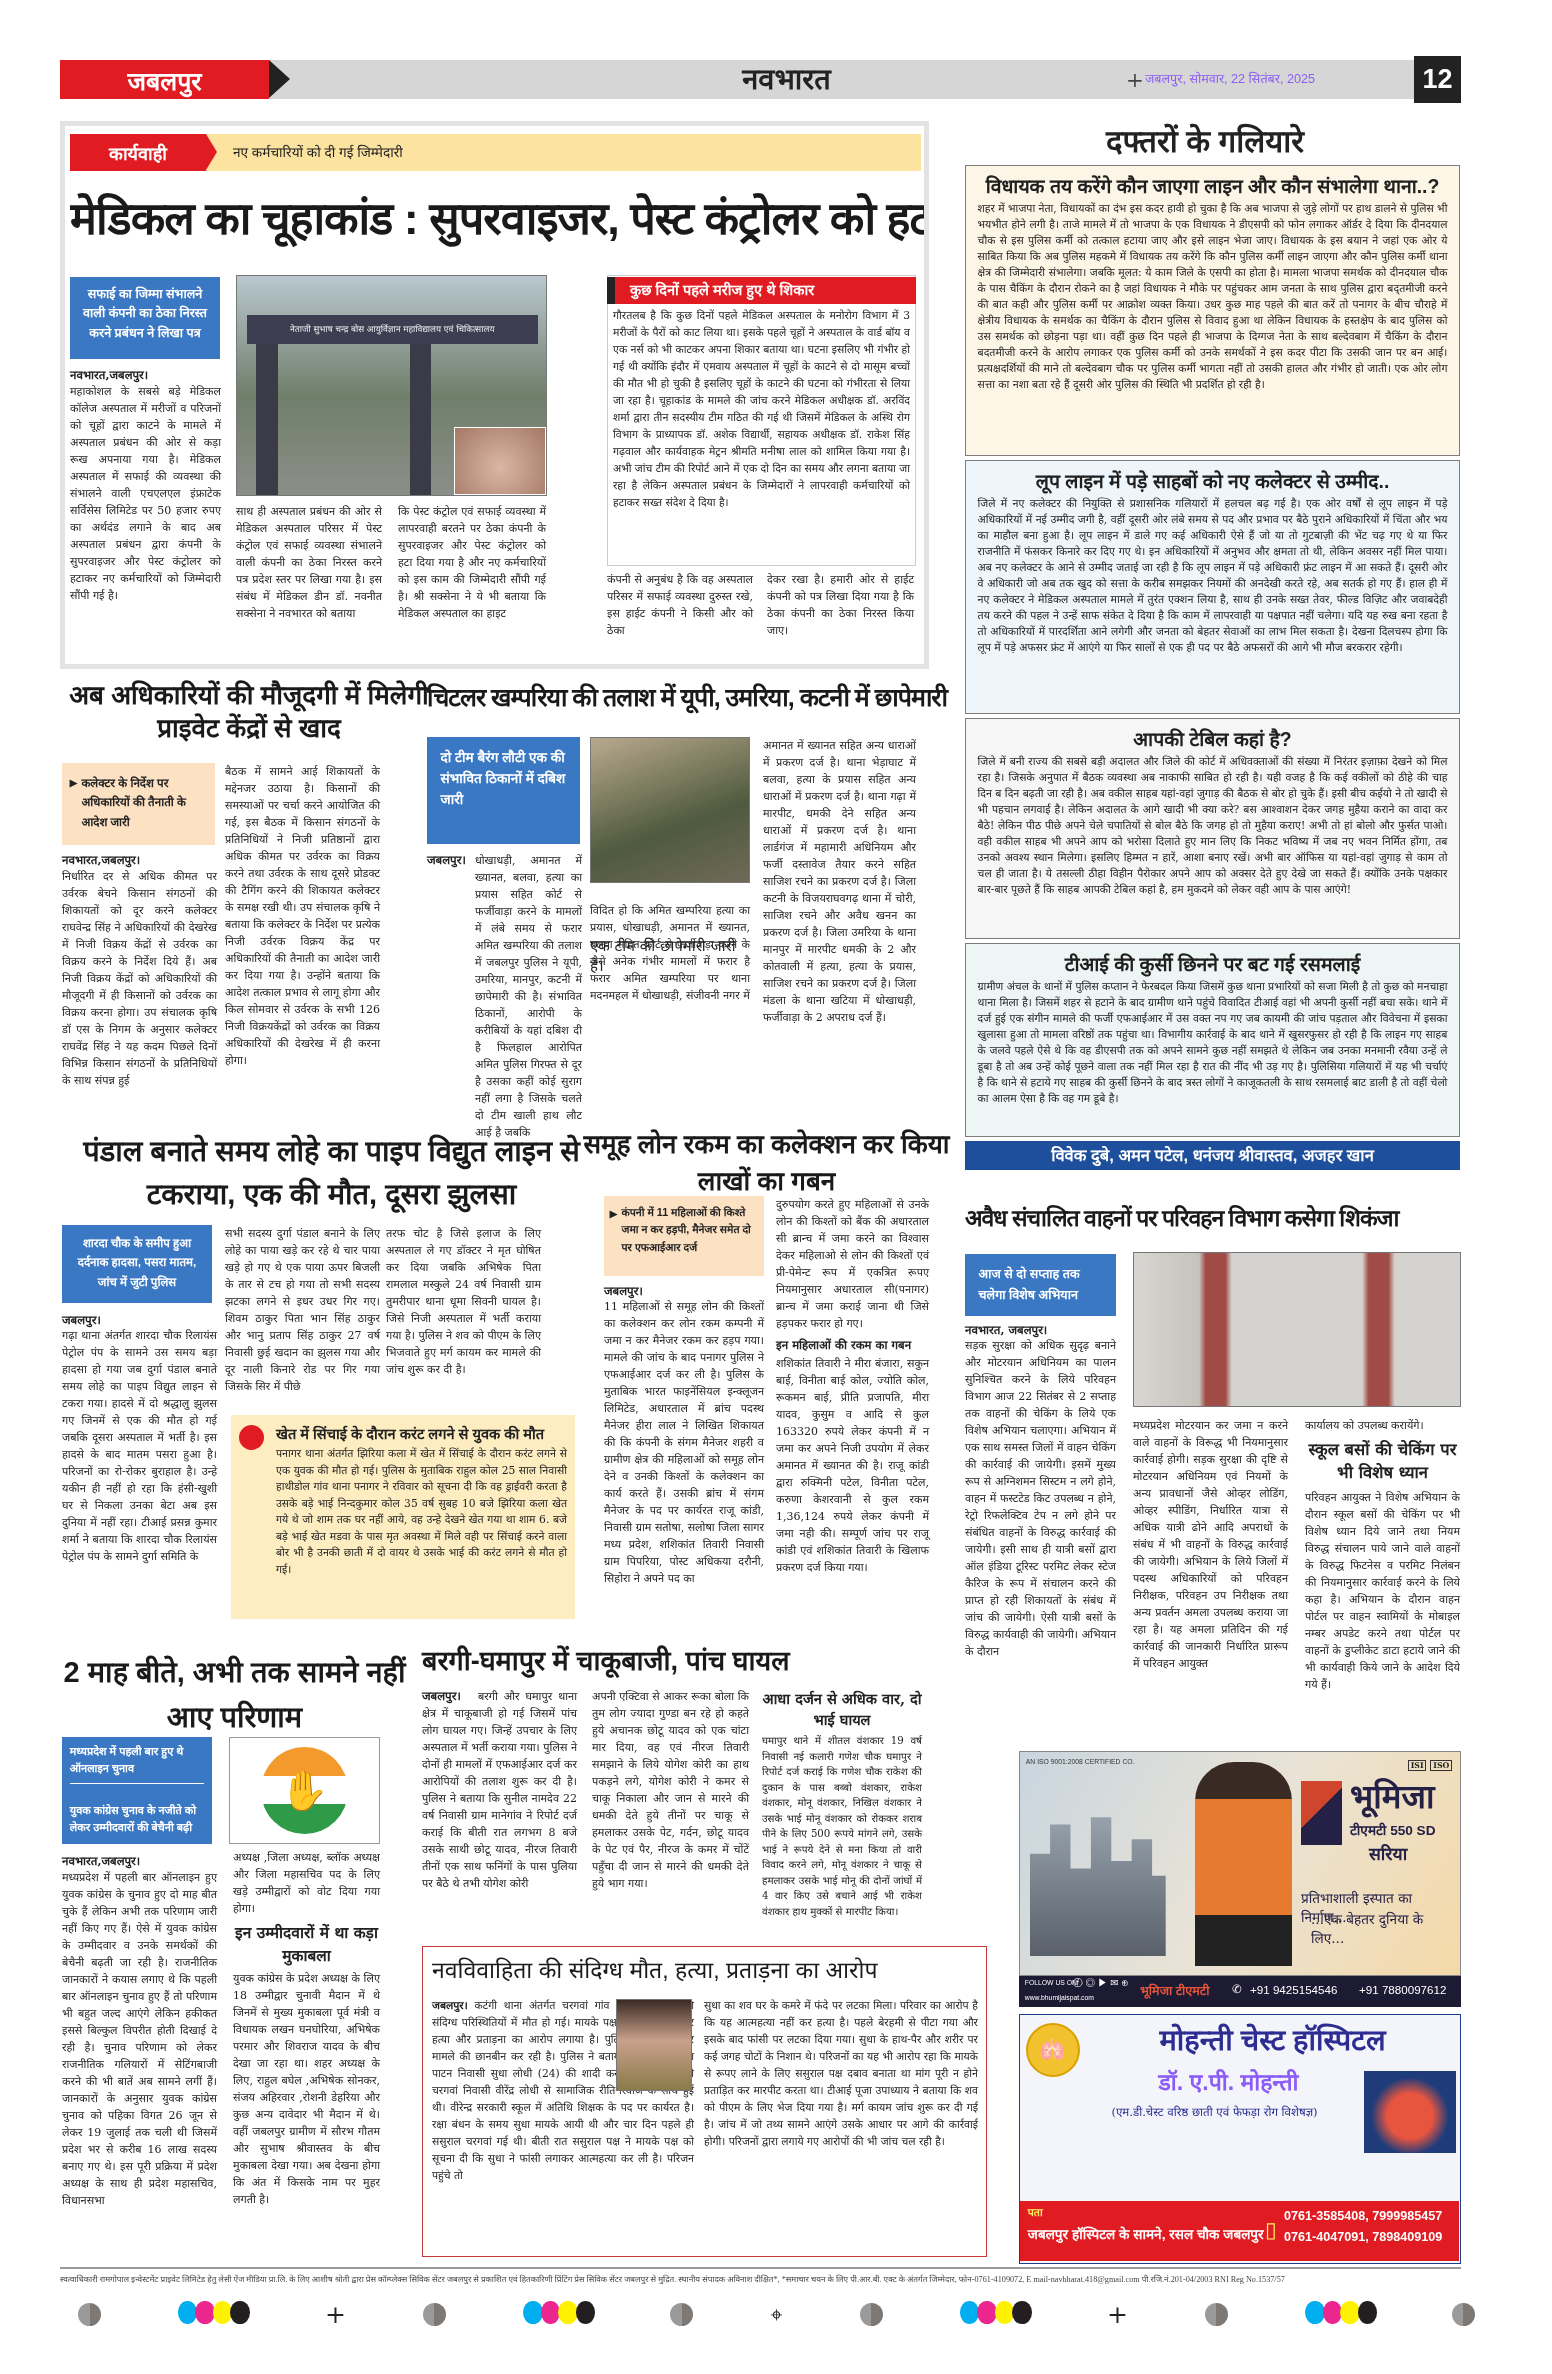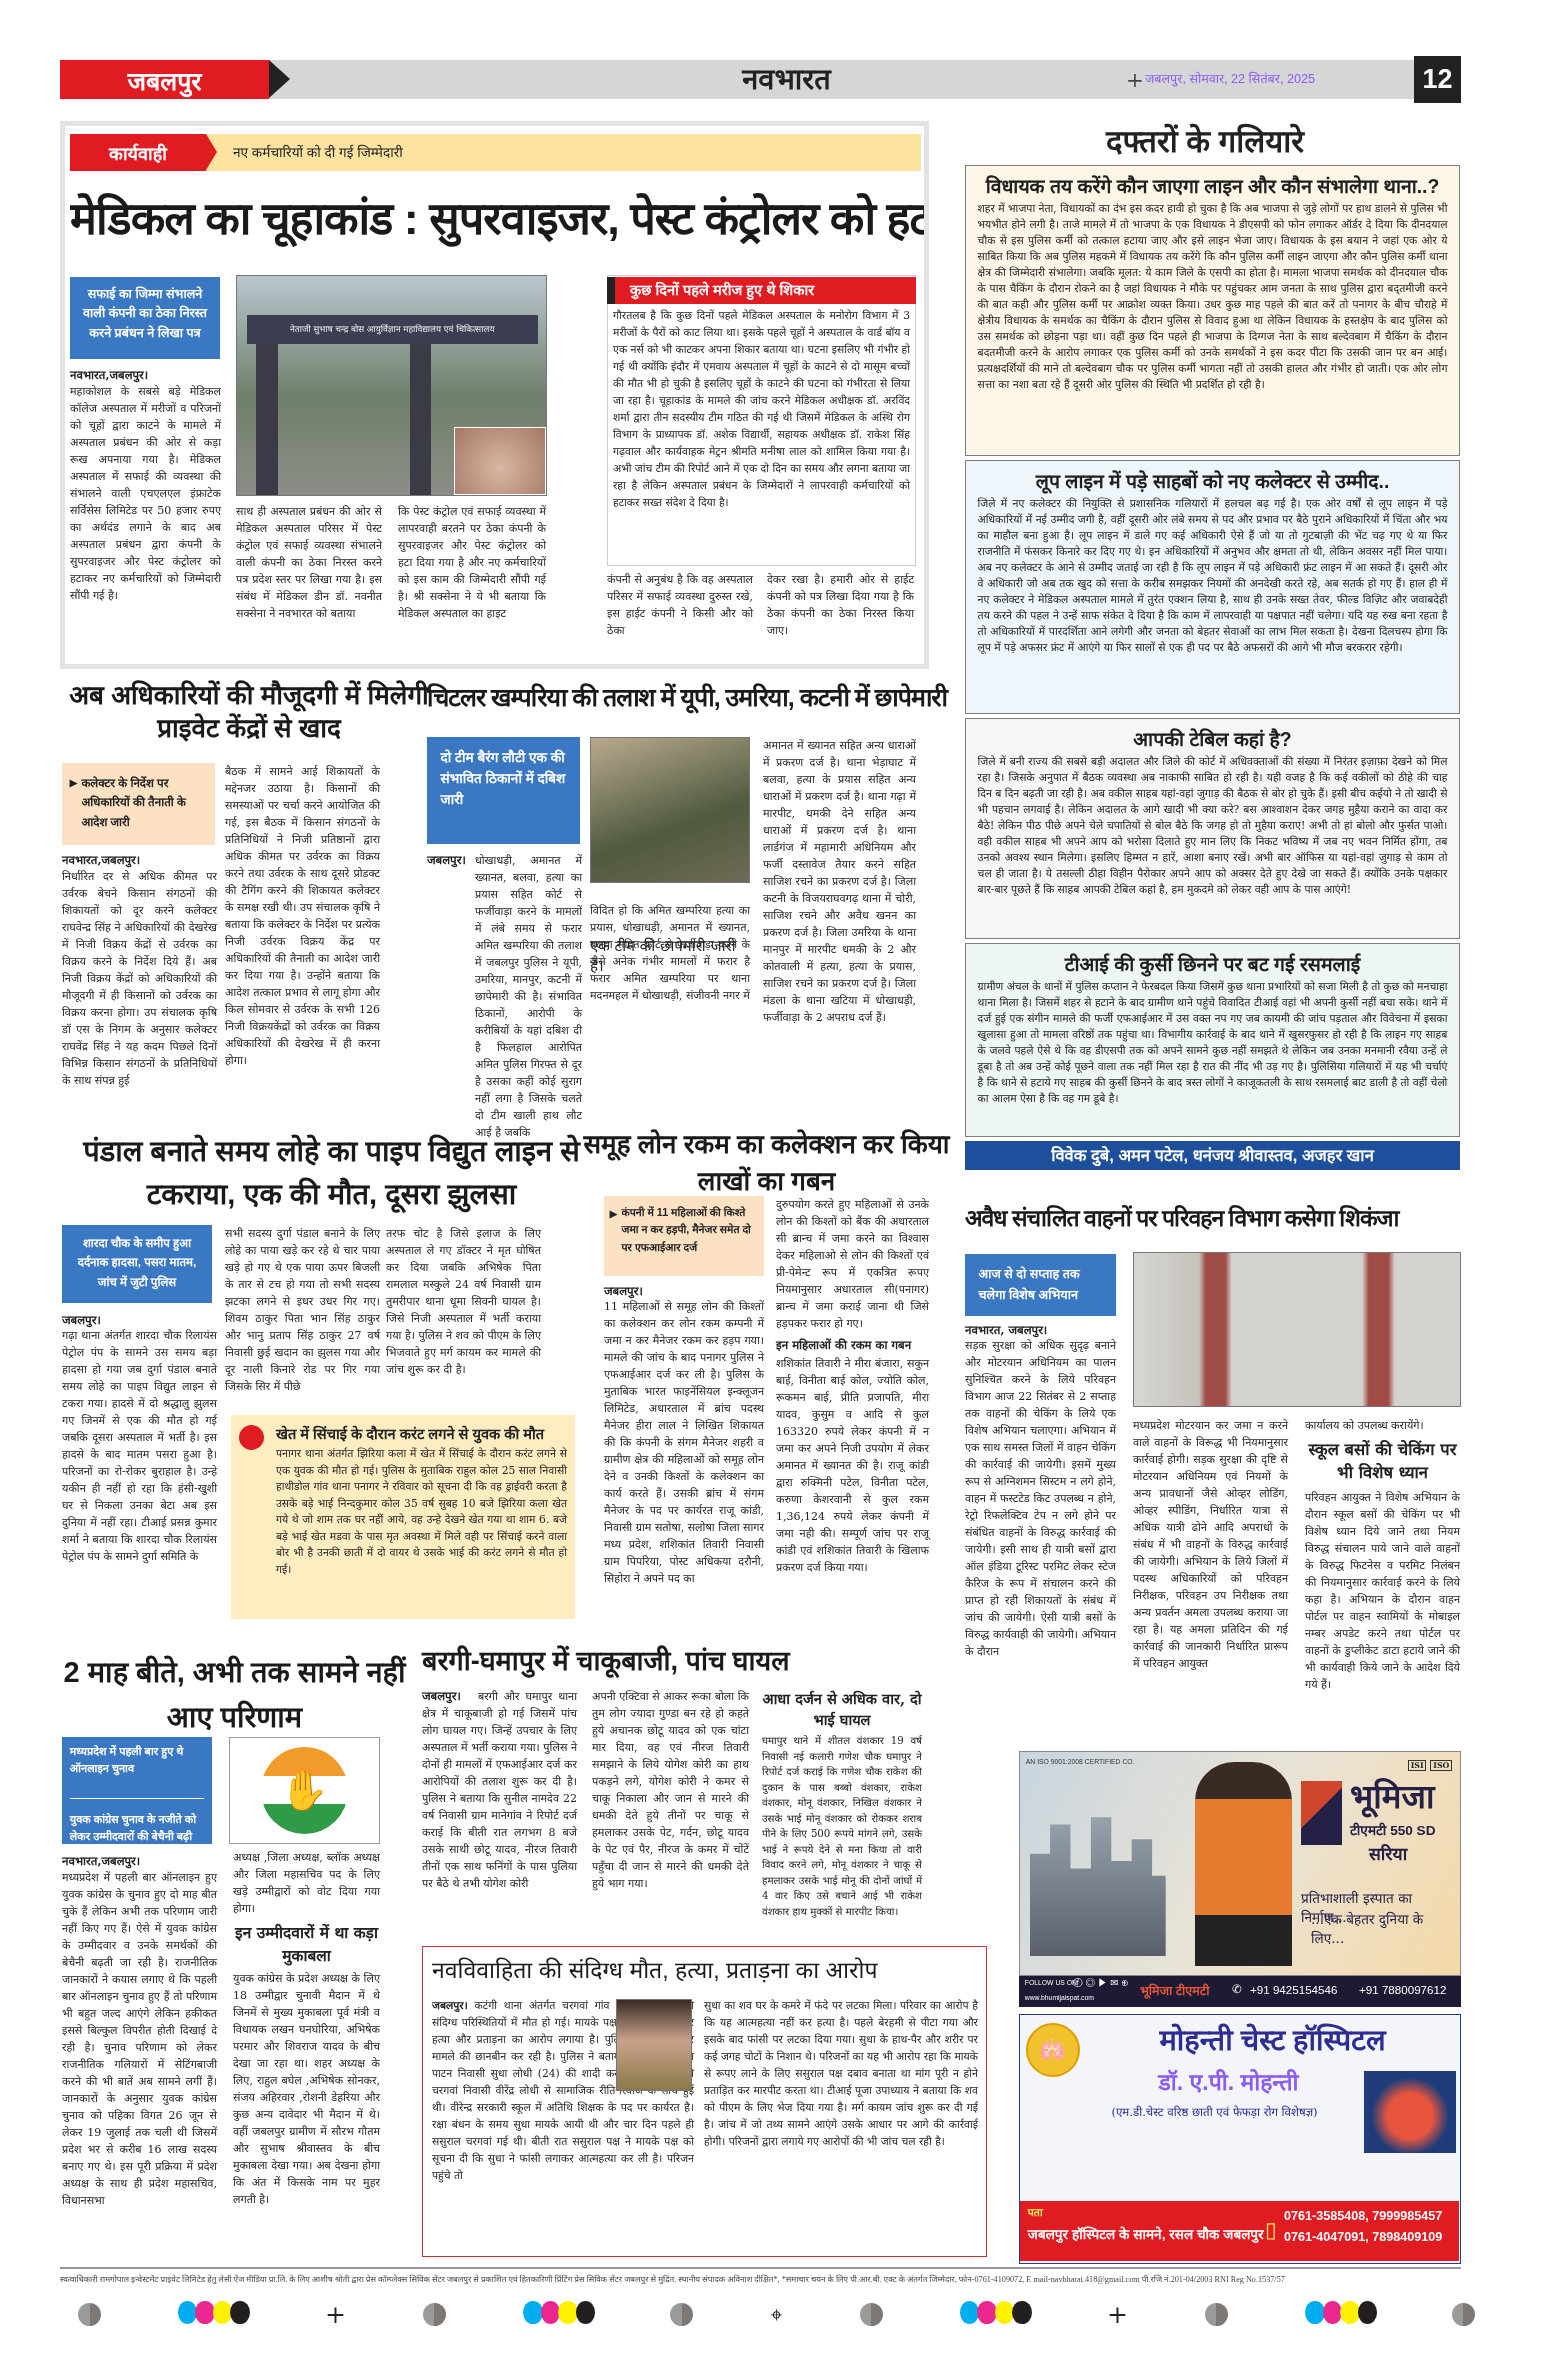--- a/index.html
+++ b/index.html
@@ -137,21 +137,21 @@
 <div class="abs" style="left:965px;top:1322px;width:151px;font-size:11.6px;font-weight:bold">नवभारत, जबलपुर।</div>
 <div class="abs txt" style="left:965px;top:1337px;width:151px">सड़क सुरक्षा को अधिक सुदृढ़ बनाने और मोटरयान अधिनियम का पालन सुनिश्चित करने के लिये परिवहन विभाग आज 22 सितंबर से 2 सप्ताह तक वाहनों की चेकिंग के लिये एक विशेष अभियान चलाएगा। अभियान में एक साथ समस्त जिलों में वाहन चेकिंग की कार्रवाई की जायेगी। इसमें मुख्य रूप से अग्निशमन सिस्टम न लगे होने, वाहन में फस्टटेड किट उपलब्ध न होने, रेट्रो रिफलेक्टिव टेप न लगे होने पर संबंधित वाहनों के विरुद्ध कार्रवाई की जायेगी। इसी साथ ही यात्री बसों द्वारा ऑल इंडिया टूरिस्ट परमिट लेकर स्टेज कैरिज के रूप में संचालन करने की प्राप्त हो रही शिकायतों के संबंध में जांच की जायेगी। ऐसी यात्री बसों के विरुद्ध कार्यवाही की जायेगी। अभियान के दौरान</div>
 <div class="abs photo" style="left:1133px;top:1252px;width:328px;height:155px;background:linear-gradient(90deg,#d8d6d2 0%,#c6c3bd 20%,#a04b45 22%,#a04b45 28%,#d5d3cf 30%,#d5d3cf 70%,#a04b45 72%,#a04b45 78%,#d5d3cf 80%)"></div>
 <div class="abs txt" style="left:1133px;top:1417px;width:155px">मध्यप्रदेश मोटरयान कर जमा न करने वाले वाहनों के विरूद्ध भी नियमानुसार कार्रवाई होगी। सड़क सुरक्षा की दृष्टि से मोटरयान अधिनियम एवं नियमों के अन्य प्रावधानों जैसे ओव्हर लोडिंग, ओव्हर स्पीडिंग, निर्धारित यात्रा से अधिक यात्री ढोने आदि अपराधों के संबंध में भी वाहनों के विरुद्ध कार्रवाई की जायेगी। अभियान के लिये जिलों में पदस्थ अधिकारियों को परिवहन निरीक्षक, परिवहन उप निरीक्षक तथा अन्य प्रवर्तन अमला उपलब्ध कराया जा रहा है। यह अमला प्रतिदिन की गई कार्रवाई की जानकारी निर्धारित प्रारूप में परिवहन आयुक्त</div>
 <div class="abs txt" style="left:1305px;top:1417px;width:155px">कार्यालय को उपलब्ध करायेंगे।</div>
 <div class="abs" style="left:1305px;top:1438px;width:155px;font-size:16.5px;line-height:23px;text-align:center;font-weight:bold">स्कूल बसों की चेकिंग पर भी विशेष ध्यान</div>
 <div class="abs txt" style="left:1305px;top:1489px;width:155px">परिवहन आयुक्त ने विशेष अभियान के दौरान स्कूल बसों की चेकिंग पर भी विशेष ध्यान दिये जाने तथा नियम विरुद्ध संचालन पाये जाने वाले वाहनों के विरुद्ध फिटनेस व परमिट निलंबन की नियमानुसार कार्रवाई करने के लिये कहा है। अभियान के दौरान वाहन पोर्टल पर वाहन स्वामियों के मोबाइल नम्बर अपडेट करने तथा पोर्टल पर वाहनों के डुप्लीकेट डाटा हटाये जाने की भी कार्यवाही किये जाने के आदेश दिये गये हैं।</div>
 
 <div class="abs hl-big" style="left:60px;top:1650px;width:349px;font-size:29px;line-height:45px;text-align:center;letter-spacing:0">2 माह बीते, अभी तक सामने नहीं आए परिणाम</div>
 <div class="abs bluebox" style="left:62px;top:1737px;width:150px;height:107px;font-size:11px;line-height:17.5px;padding:5.8px 7.8px">
-  <div style="border-bottom:1px solid #fff;padding-bottom:20px;margin-bottom:12px">मध्यप्रदेश में पहली बार हुए थे ऑनलाइन चुनाव</div>
+  <div style="border-bottom:1px solid #fff;padding-bottom:5px;margin-bottom:18px">मध्यप्रदेश में पहली बार हुए थे ऑनलाइन चुनाव</div>
   <div>युवक कांग्रेस चुनाव के नजीते को लेकर उम्मीदवारों की बेचैनी बढ़ी</div>
 </div>
 <div class="abs" style="left:229px;top:1737px;width:151px;height:107px;border:1px solid #999;background:#fff;display:flex;align-items:center;justify-content:center">
   <div style="width:87px;height:87px;border-radius:50%;background:linear-gradient(180deg,#f39a2c 0 33%,#fff 33% 66%,#2f9a47 66%);display:flex;align-items:center;justify-content:center;font-size:39px">✋</div>
 </div>
 <div class="abs" style="left:62px;top:1853px;width:155px;font-size:11.6px;font-weight:bold">नवभारत,जबलपुर।</div>
 <div class="abs txt" style="left:62px;top:1869px;width:155px">मध्यप्रदेश में पहली बार ऑनलाइन हुए युवक कांग्रेस के चुनाव हुए दो माह बीत चुके हैं लेकिन अभी तक परिणाम जारी नहीं किए गए हैं। ऐसे में युवक कांग्रेस के उम्मीदवार व उनके समर्थकों की बेचैनी बढ़ती जा रही है। राजनीतिक जानकारों ने कयास लगाए थे कि पहली बार ऑनलाइन चुनाव हुए हैं तो परिणाम भी बहुत जल्द आएंगे लेकिन हकीकत इससे बिल्कुल विपरीत होती दिखाई दे रही है। चुनाव परिणाम को लेकर राजनीतिक गलियारों में सेटिंगबाजी करने की भी बातें अब सामने लगीं हैं। जानकारों के अनुसार युवक कांग्रेस चुनाव को पहिका विगत 26 जून से लेकर 19 जुलाई तक चली थी जिसमें प्रदेश भर से करीब 16 लाख सदस्य बनाए गए थे। इस पूरी प्रक्रिया में प्रदेश अध्यक्ष के साथ ही प्रदेश महासचिव, विधानसभा</div>
 <div class="abs txt" style="left:233px;top:1849px;width:147px">अध्यक्ष ,जिला अध्यक्ष, ब्लॉक अध्यक्ष और जिला महासचिव पद के लिए खड़े उम्मीद्वारों को वोट दिया गया होगा।</div>
 <div class="abs" style="left:233px;top:1921px;width:147px;font-size:15.5px;line-height:23px;text-align:center;font-weight:bold">इन उम्मीदवारों में था कड़ा मुकाबला</div>
 <div class="abs txt" style="left:233px;top:1970px;width:147px">युवक कांग्रेस के प्रदेश अध्यक्ष के लिए 18 उम्मीद्वार चुनावी मैदान में थे जिनमें से मुख्य मुकाबला पूर्व मंत्री व विधायक लखन घनघोरिया, अभिषेक परमार और शिवराज यादव के बीच देखा जा रहा था। शहर अध्यक्ष के लिए, राहुल बघेल ,अभिषेक सोनकर, संजय अहिरवार ,रोशनी डेहरिया और कुछ अन्य दावेदार भी मैदान में थे। वहीं जबलपुर ग्रामीण में सौरभ गौतम और सुभाष श्रीवास्तव के बीच मुकाबला देखा गया। अब देखना होगा कि अंत में किसके नाम पर मुहर लगती है।</div>

